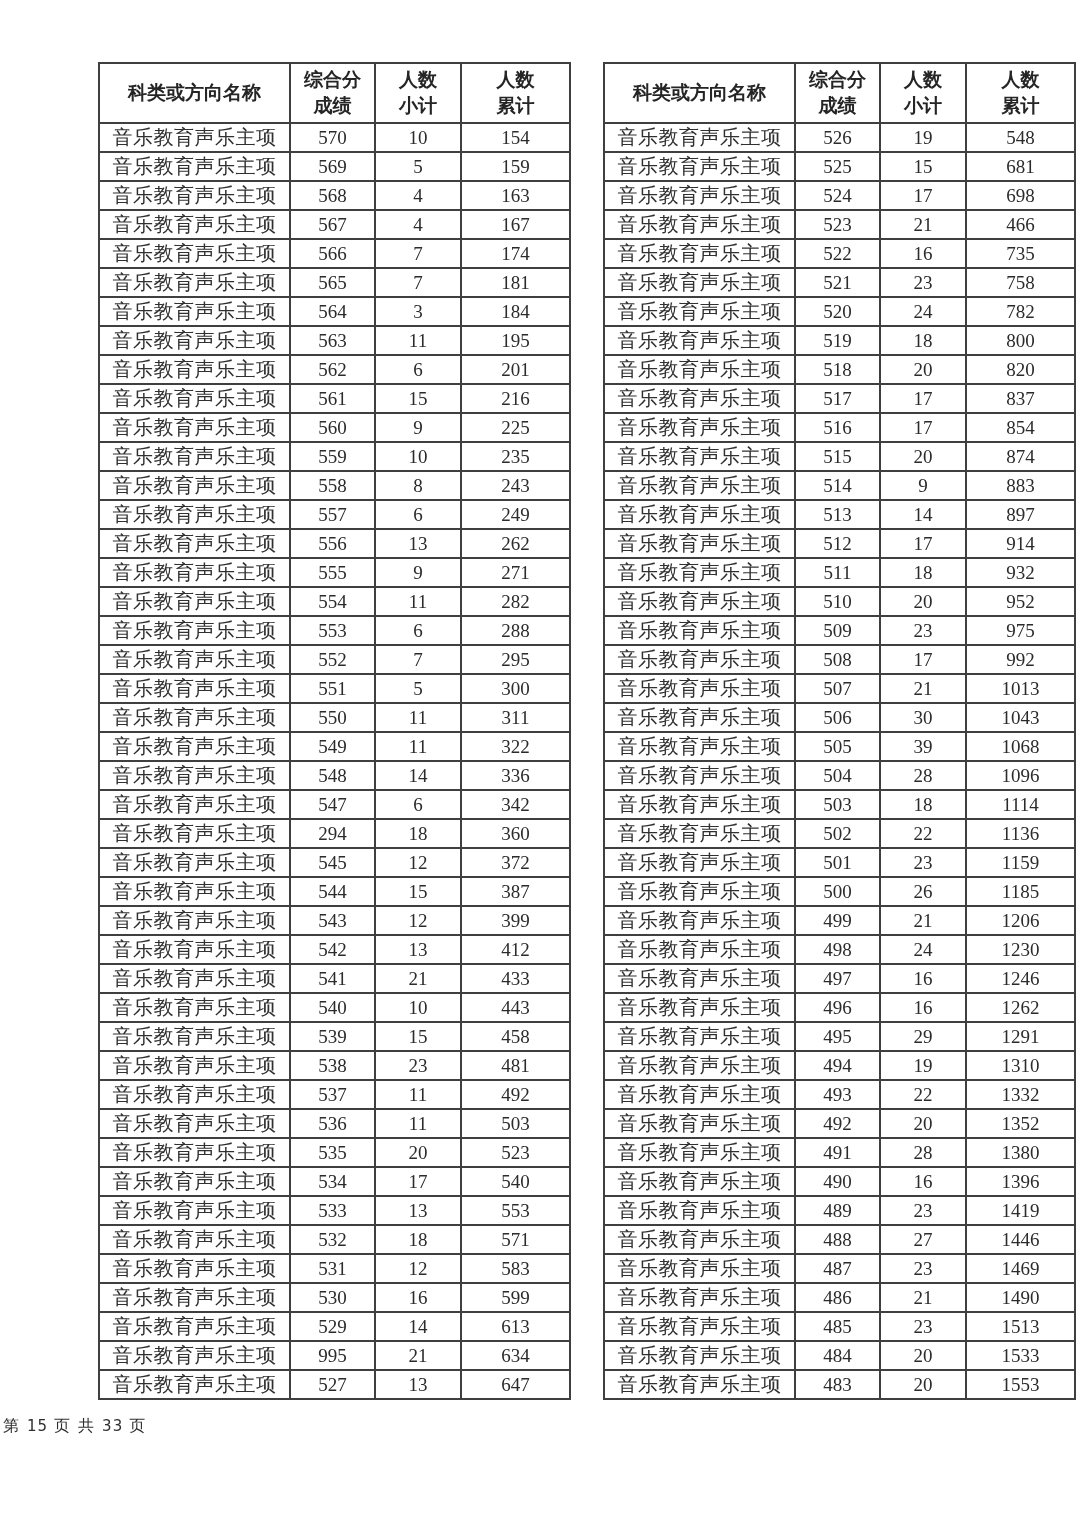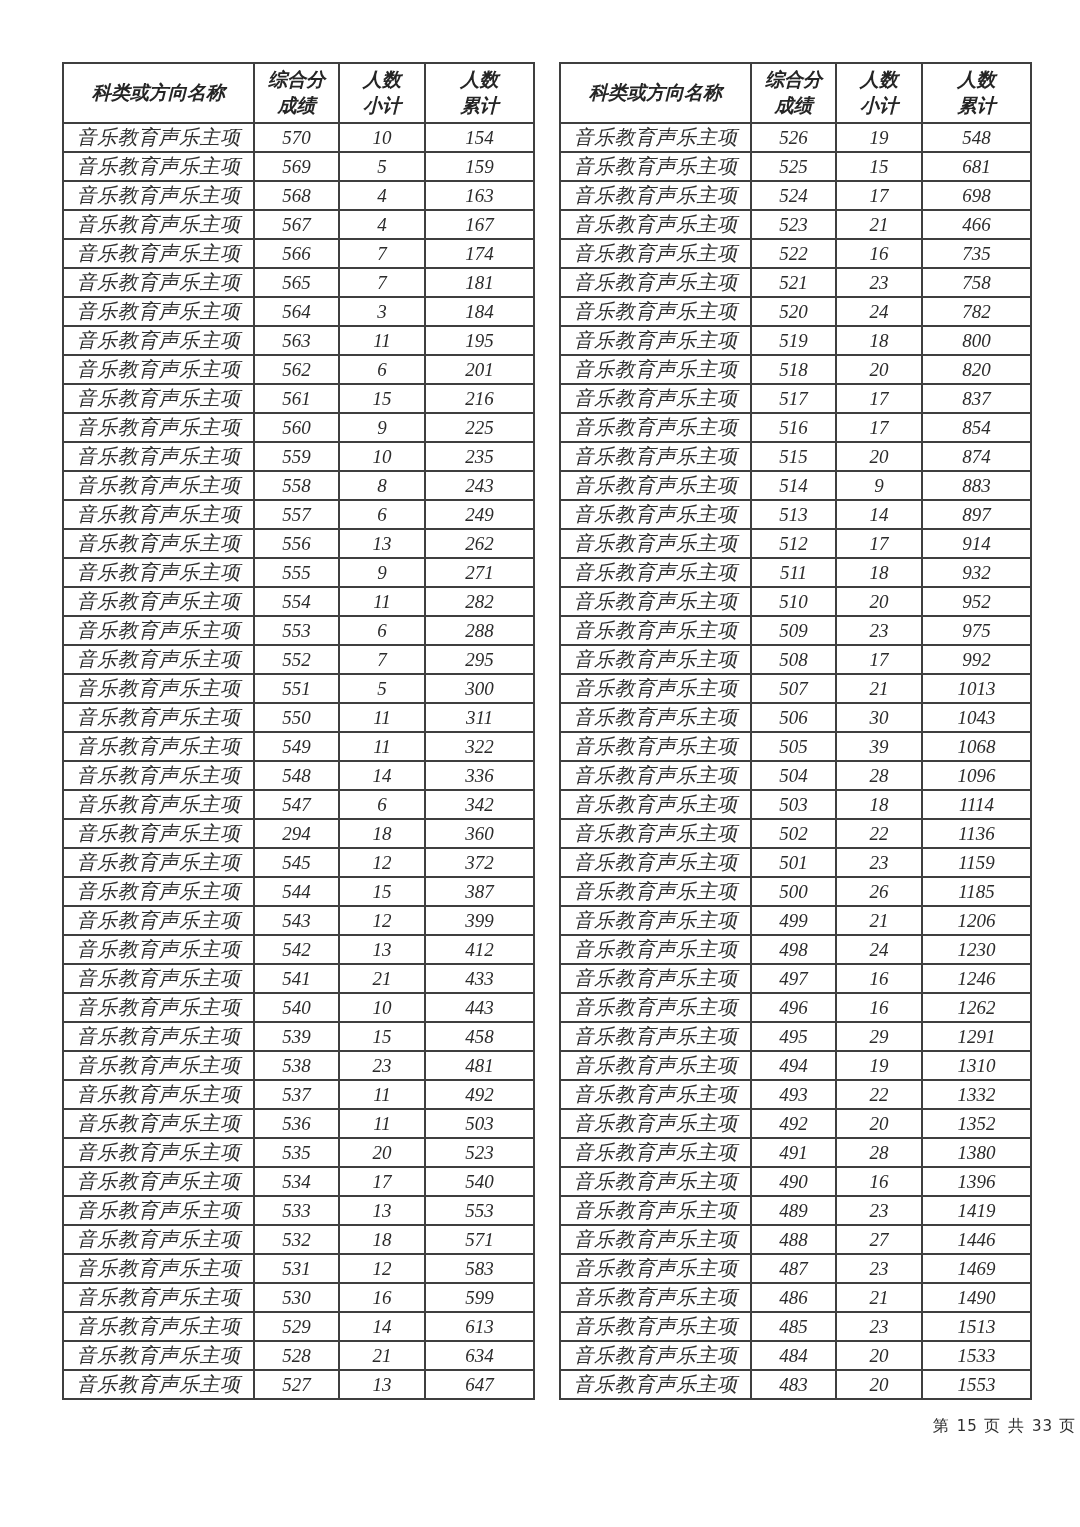--- a/index.html
+++ b/index.html
@@ -16,23 +16,22 @@
     overflow: hidden;
   }
   .page {
     width: 1080px;
     height: 1527px;
     background: #ffffff;
   }
   .tables-wrap {
     display: flex;
     align-items: flex-start;
-    padding: 62px 0 0 62px;
-    gap: 24px;
-    font-style: italic;
+    padding: 62px 0 0 98px;
+    gap: 32px;
   }
   table.score-table {
     border-collapse: collapse;
     table-layout: fixed;
     width: 471px;
     background: #ffffff;
   }
   table.score-table col.c-cat { width: 191px; }
   table.score-table col.c-score { width: 85px; }
   table.score-table col.c-count { width: 86px; }
@@ -58,21 +57,21 @@
     font-size: 20px;
     letter-spacing: 0.5px;
     color: #303030;
   }
   td.num {
     font-size: 19px;
     color: #2b2b2b;
   }
   .footer {
     margin-top: 16px;
-    text-align: right;
+    text-align: left;
     font-size: 16px;
     color: #2e2e2e;
     letter-spacing: 2px;
   }
   .footer .tok { margin: 0 3px; }
   .footer .pg-num {
     font-family: "DejaVu Sans", "Liberation Sans", sans-serif;
     font-size: 15px;
     letter-spacing: 1px;
   }
@@ -397,21 +396,21 @@
 
   <tr>
     <td class="cat">音乐教育声乐主项</td>
     <td class="num score">529</td>
     <td class="num count">14</td>
     <td class="num cum">613</td>
   </tr>
 
   <tr>
     <td class="cat">音乐教育声乐主项</td>
-    <td class="num score">528</td>
+    <td class="num score">995</td>
     <td class="num count">21</td>
     <td class="num cum">634</td>
   </tr>
 
   <tr>
     <td class="cat">音乐教育声乐主项</td>
     <td class="num score">527</td>
     <td class="num count">13</td>
     <td class="num cum">647</td>
   </tr>

